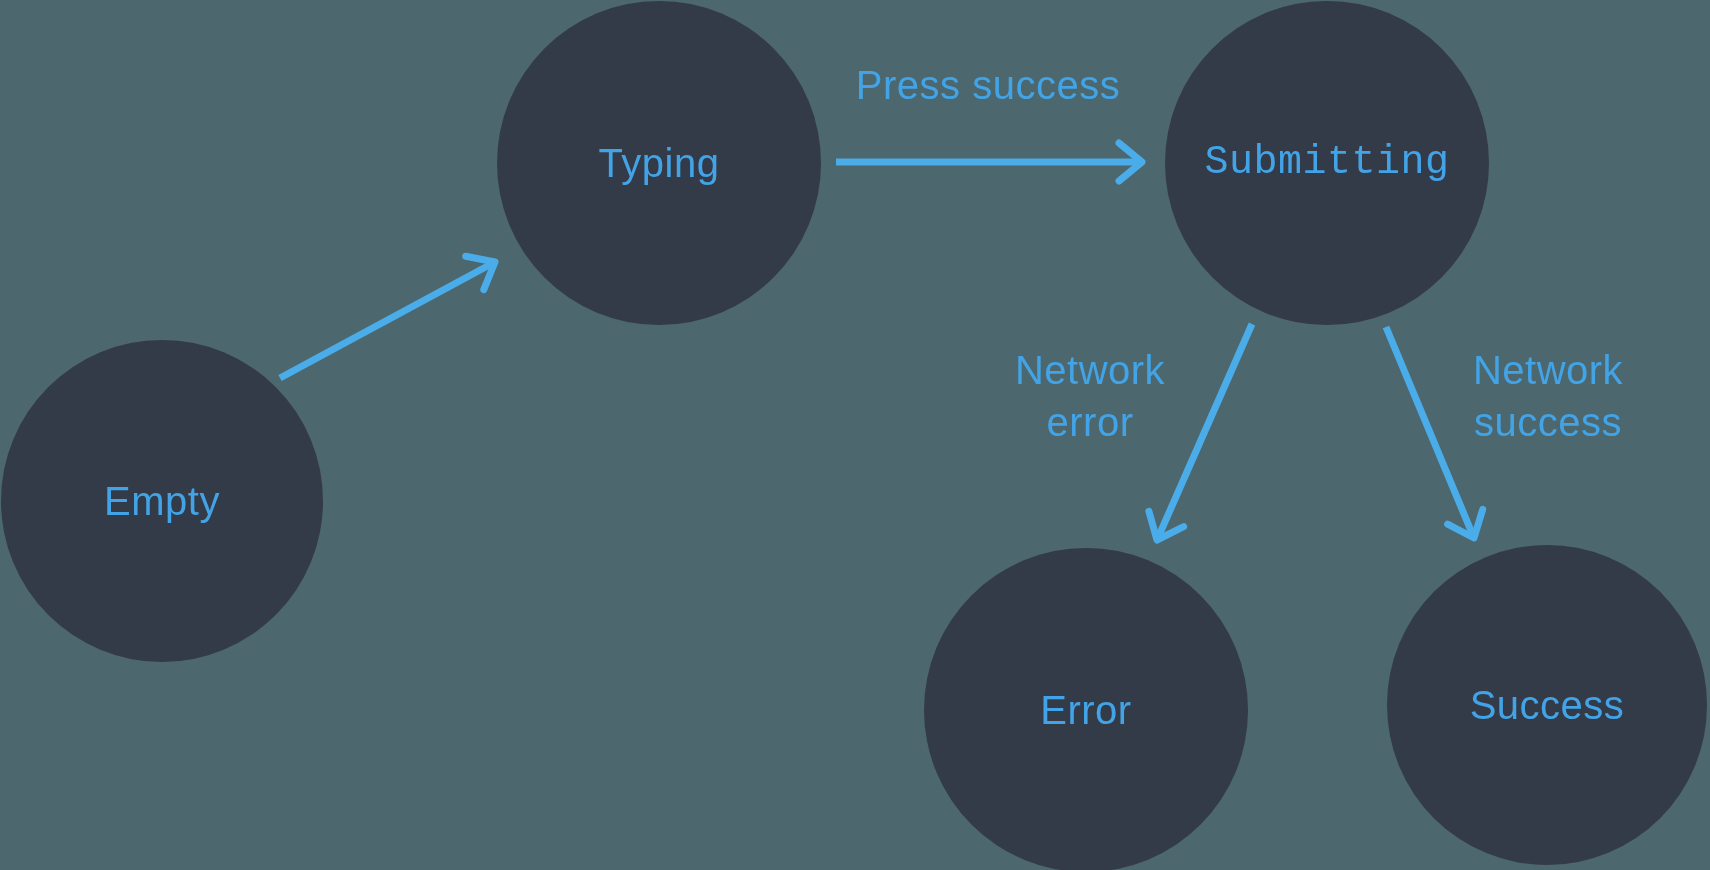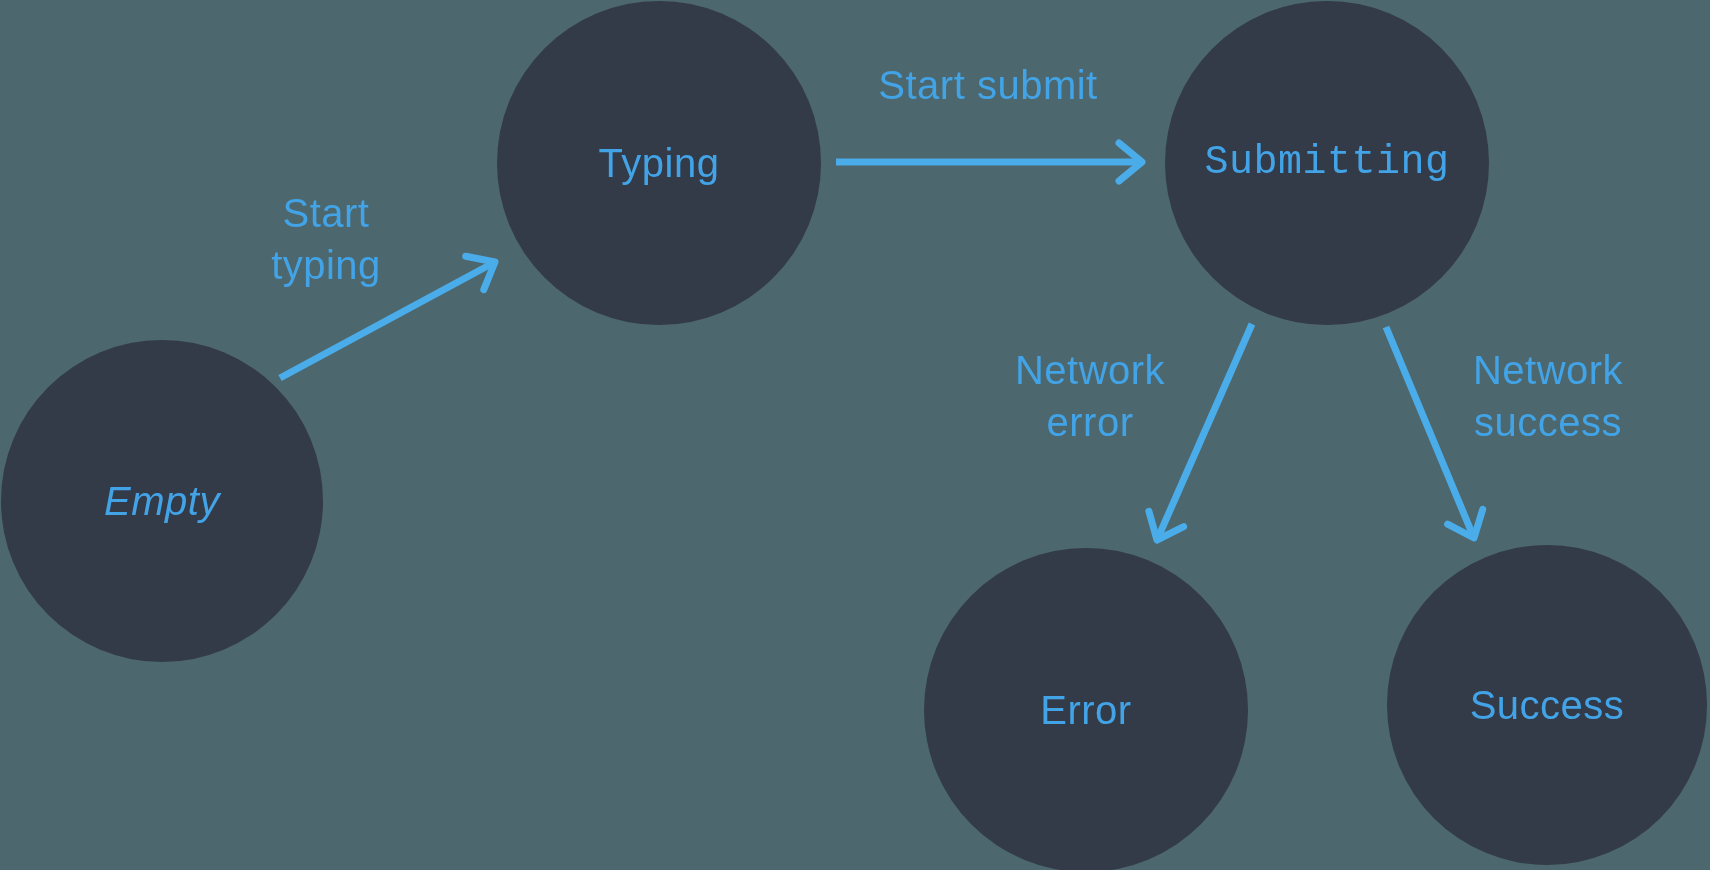--- a/index.html
+++ b/index.html
@@ -51,21 +51,21 @@
     position: absolute;
     transform: translate(-50%, -50%);
     color: var(--label-blue, #42A3E6);
     font-size: 40px;
     line-height: 52px;
     letter-spacing: 0.5px;
     text-align: center;
     white-space: pre-line;
   }
   
-  .n-empty      { left: 1px;    top: 340px; width: 322px; height: 322px; font-style: italic; }
+  .n-empty      { left: 1px;    top: 340px; width: 322px; height: 322px; }
   .n-typing     { left: 497px;  top: 1px;   width: 324px; height: 324px; }
   .n-submitting { left: 1165px; top: 1px;   width: 324px; height: 324px; font-family: Liberation Mono, monospace; }
   .n-error      { left: 924px;  top: 548px; width: 324px; height: 324px; }
   .n-success    { left: 1387px; top: 545px; width: 320px; height: 320px; }
   
   .l-start-typing    { left: 326px;  top: 239px; }
   .l-press-submit    { left: 988px;  top: 85px;  }
   .l-network-error   { left: 1090px; top: 396px; }
   .l-network-success { left: 1548px; top: 396px; }
 </style>
@@ -99,24 +99,22 @@
   </div>
 
   <div class="node n-error">
     <span class="node-label">Error</span>
   </div>
 
   <div class="node n-success">
     <span class="node-label">Success</span>
   </div>
 
-  <div class="edge-label l-start-typing">Start
-typing</div>
 
-  <div class="edge-label l-press-submit">Start submit</div>
+  <div class="edge-label l-press-submit">Press success</div>
 
   <div class="edge-label l-network-error">Network
 error</div>
 
   <div class="edge-label l-network-success">Network
 success</div>
 
 </div>
 
 </body></html>

